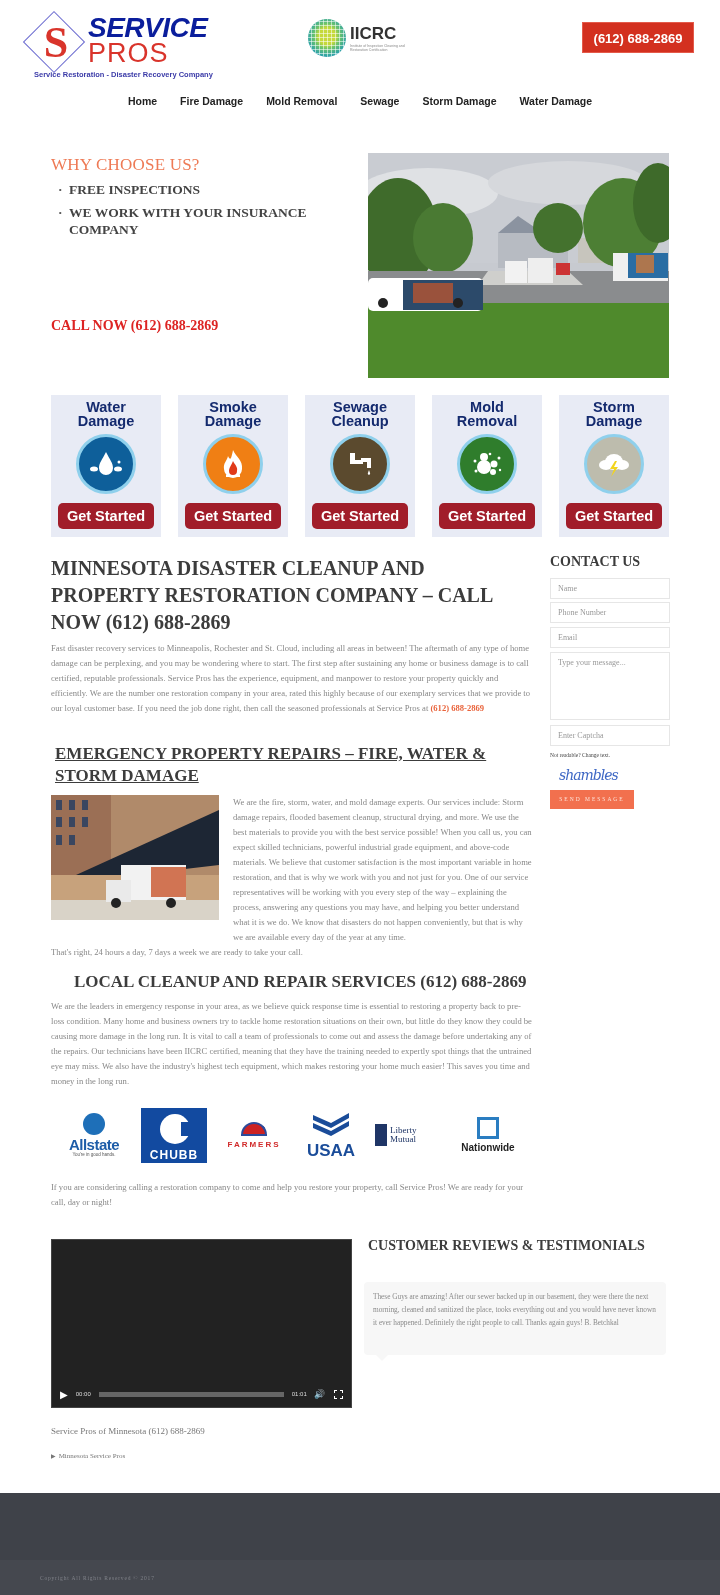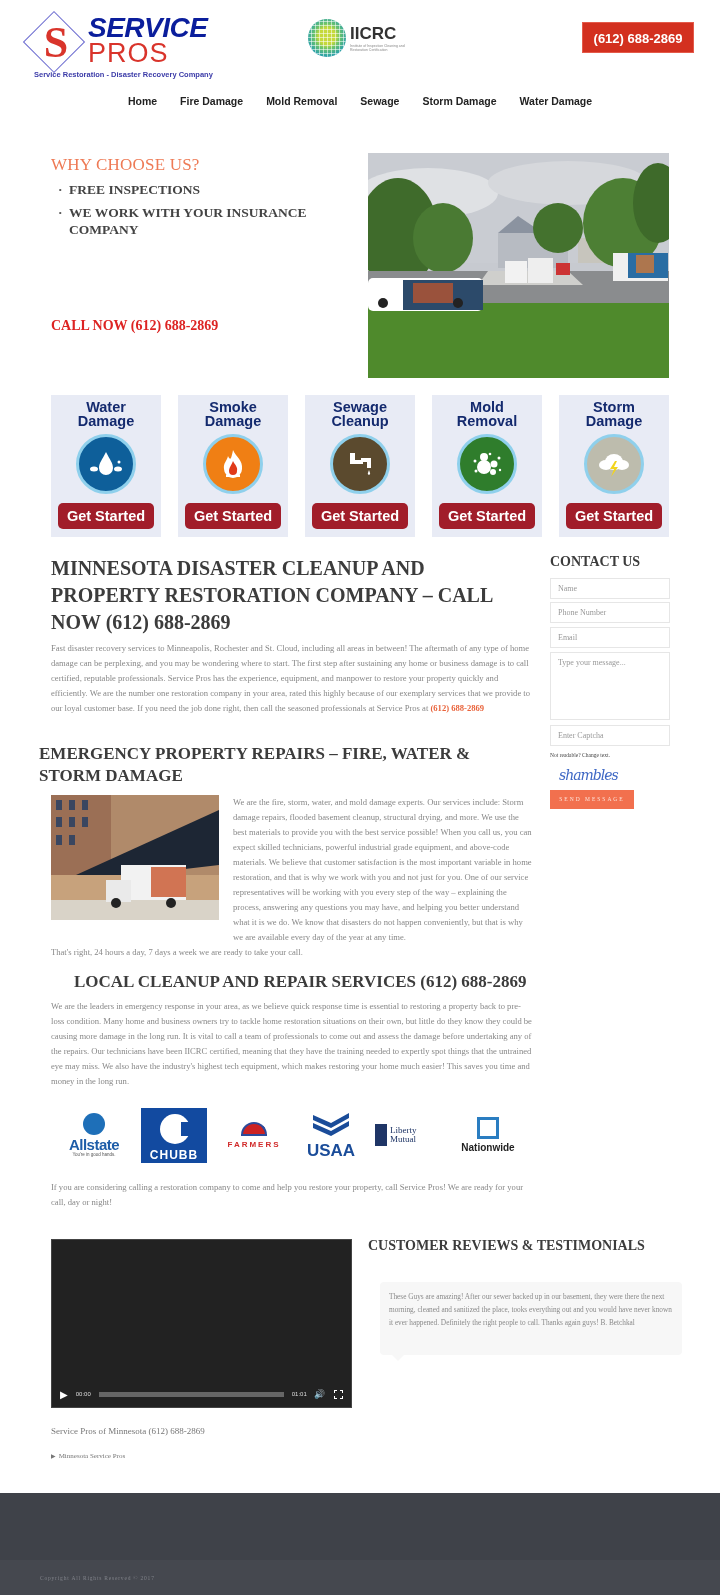--- a/index.html
+++ b/index.html
@@ -42,21 +42,21 @@
   .card-title { position: absolute; left: 0; top: 6px; width: 110px; font-family: "Liberation Sans", sans-serif; font-weight: bold; font-size: 14.5px; line-height: 13.5px; color: #142a6e; }
   .card-circle { position: absolute; left: 25px; top: 39px; width: 60px; height: 60px; border-radius: 50%; border: 3px solid #8fd0ec; display: flex; align-items: center; justify-content: center; }
   .card-btn { position: absolute; left: 7px; top: 108px; width: 96px; height: 26px; background: #a11d2a; border-radius: 5px; color: #fff; font-family: "Liberation Sans", sans-serif; font-weight: bold; font-size: 14.5px; line-height: 26px; }
 
   
   .h-main { left: 51px; top: 555px; width: 470px; font-size: 20px; line-height: 27px; color: #3c3c3c; font-weight: bold; }
   .para { font-size: 8.6px; line-height: 15px; color: #888; }
   .p1 { left: 51px; top: 641px; width: 482px; }
   .orange { color: #e9643c; font-weight: bold; }
   .h2 { font-size: 17px; line-height: 22px; color: #3c3c3c; font-weight: bold; }
-  .h-emerg { left: 39px; top: 743px; width: 470px; }
+  .h-emerg { left: 55px; top: 743px; width: 470px; text-decoration: underline; }
   .bldg-photo { left: 51px; top: 795px; width: 168px; height: 125px; overflow: hidden; }
   .p2 { left: 233px; top: 795px; width: 300px; }
   .p2b { left: 51px; top: 945px; width: 482px; }
   .h-local { left: 51px; top: 971px; width: 490px; margin-left: 23px; }
   .p3 { left: 51px; top: 999px; width: 482px; }
 
   .ins-row { left: 51px; top: 1105px; width: 480px; height: 60px; display: flex; align-items: center; justify-content: space-between; padding: 0 10px; }
   .ins { font-family: "Liberation Sans", sans-serif; text-align: center; }
 
   .p4 { left: 51px; top: 1180px; width: 482px; }
@@ -71,21 +71,21 @@
 
   
   .video { left: 51px; top: 1239px; width: 301px; height: 169px; background: #222; border: 1px solid #444; }
   .vbar { position: absolute; left: 8px; right: 8px; bottom: 6px; height: 14px; display: flex; align-items: center; gap: 8px; color: #ddd; font-family: "Liberation Sans", sans-serif; font-size: 6px; }
   .vtrack { flex: 1; height: 5px; background: #666; }
   .caption { left: 51px; top: 1426px; font-size: 9px; color: #777; }
   .details { left: 51px; top: 1452px; font-size: 7px; color: #777; }
 
   
   .h-reviews { left: 368px; top: 1238px; font-size: 14px; font-weight: bold; color: #3c3c3c; }
-  .review { left: 380px; top: 1282px; width: 302px; height: 73px; background: #f7f7f7; border-radius: 4px; padding: 8px 9px; font-size: 7.3px; line-height: 13px; color: #8a8a8a; }
+  .review { left: 364px; top: 1282px; width: 302px; height: 73px; background: #f7f7f7; border-radius: 4px; padding: 8px 9px; font-size: 7.3px; line-height: 13px; color: #8a8a8a; }
   .review::after { content: ""; position: absolute; left: 12px; bottom: -6px; border: 6px solid transparent; border-top-color: #f7f7f7; border-bottom: 0; }
 
   
   .footer-top { left: 0; top: 1493px; width: 720px; height: 67px; background: #3f4249; }
   .footer-bot { left: 0; top: 1560px; width: 720px; height: 35px; background: #45484f; }
   .copyright { position: absolute; left: 40px; top: 15px; font-size: 5.5px; color: #80838a; letter-spacing: 0.8px; }
 </style>
 </head>
 <body>
 

